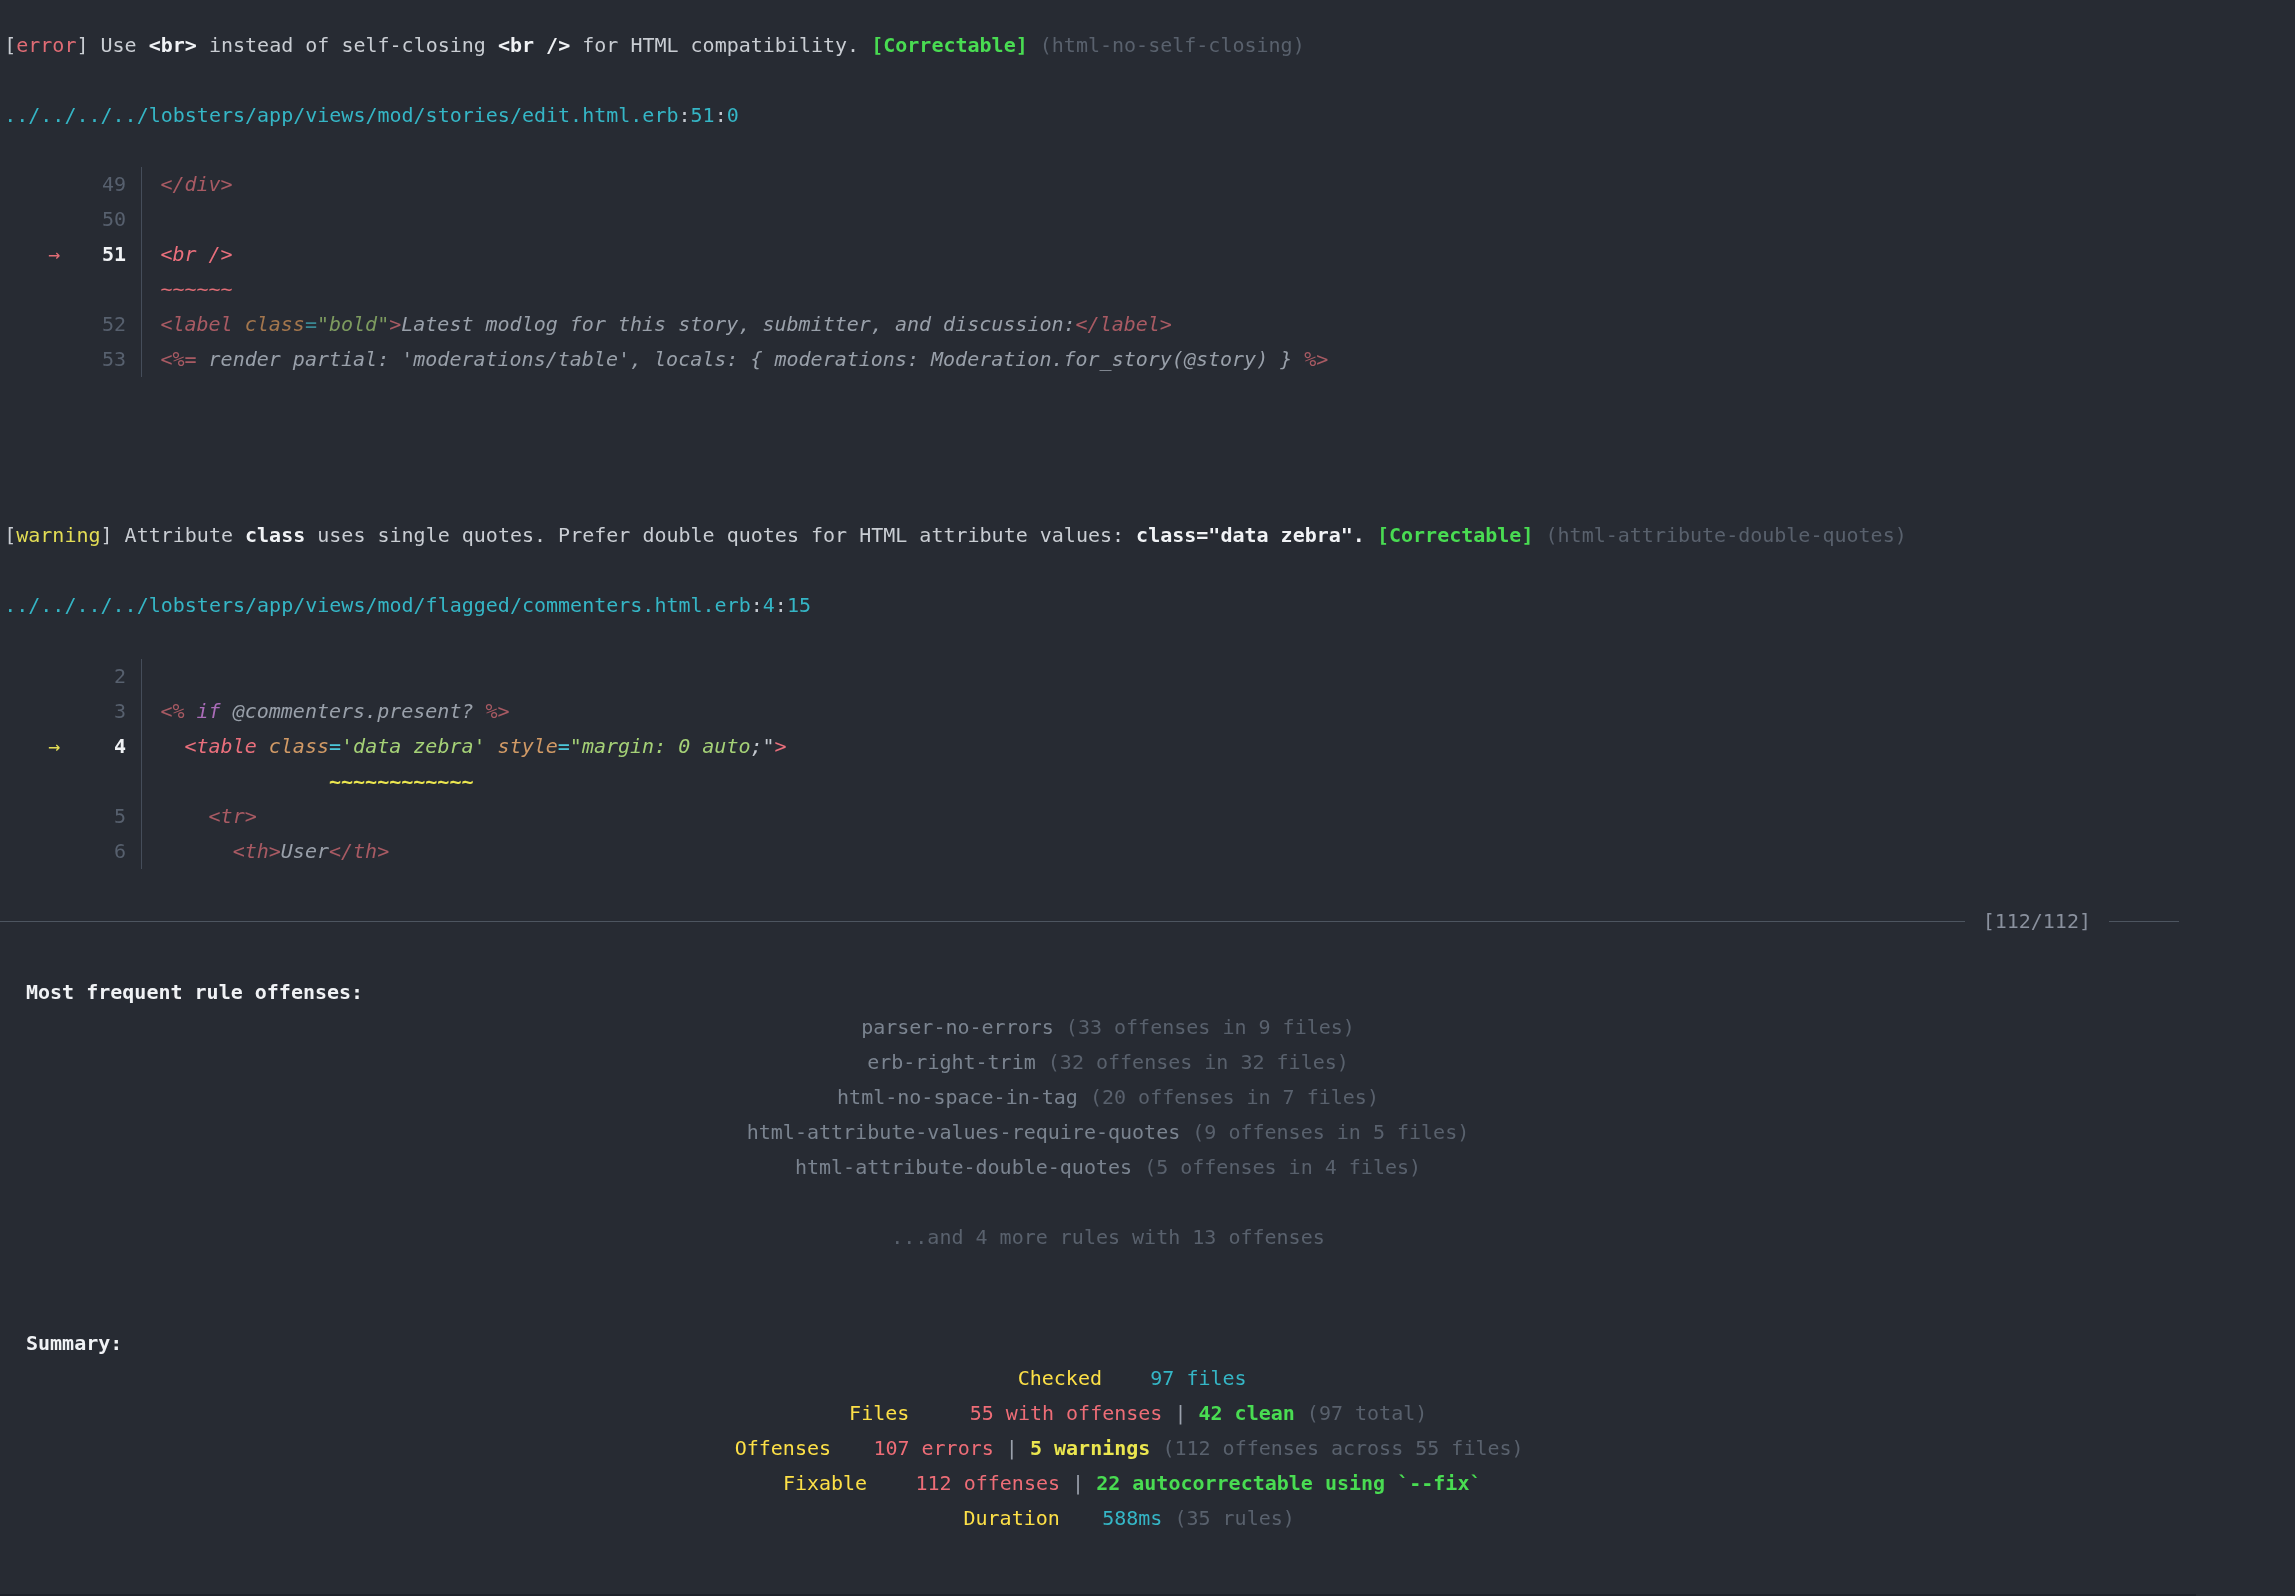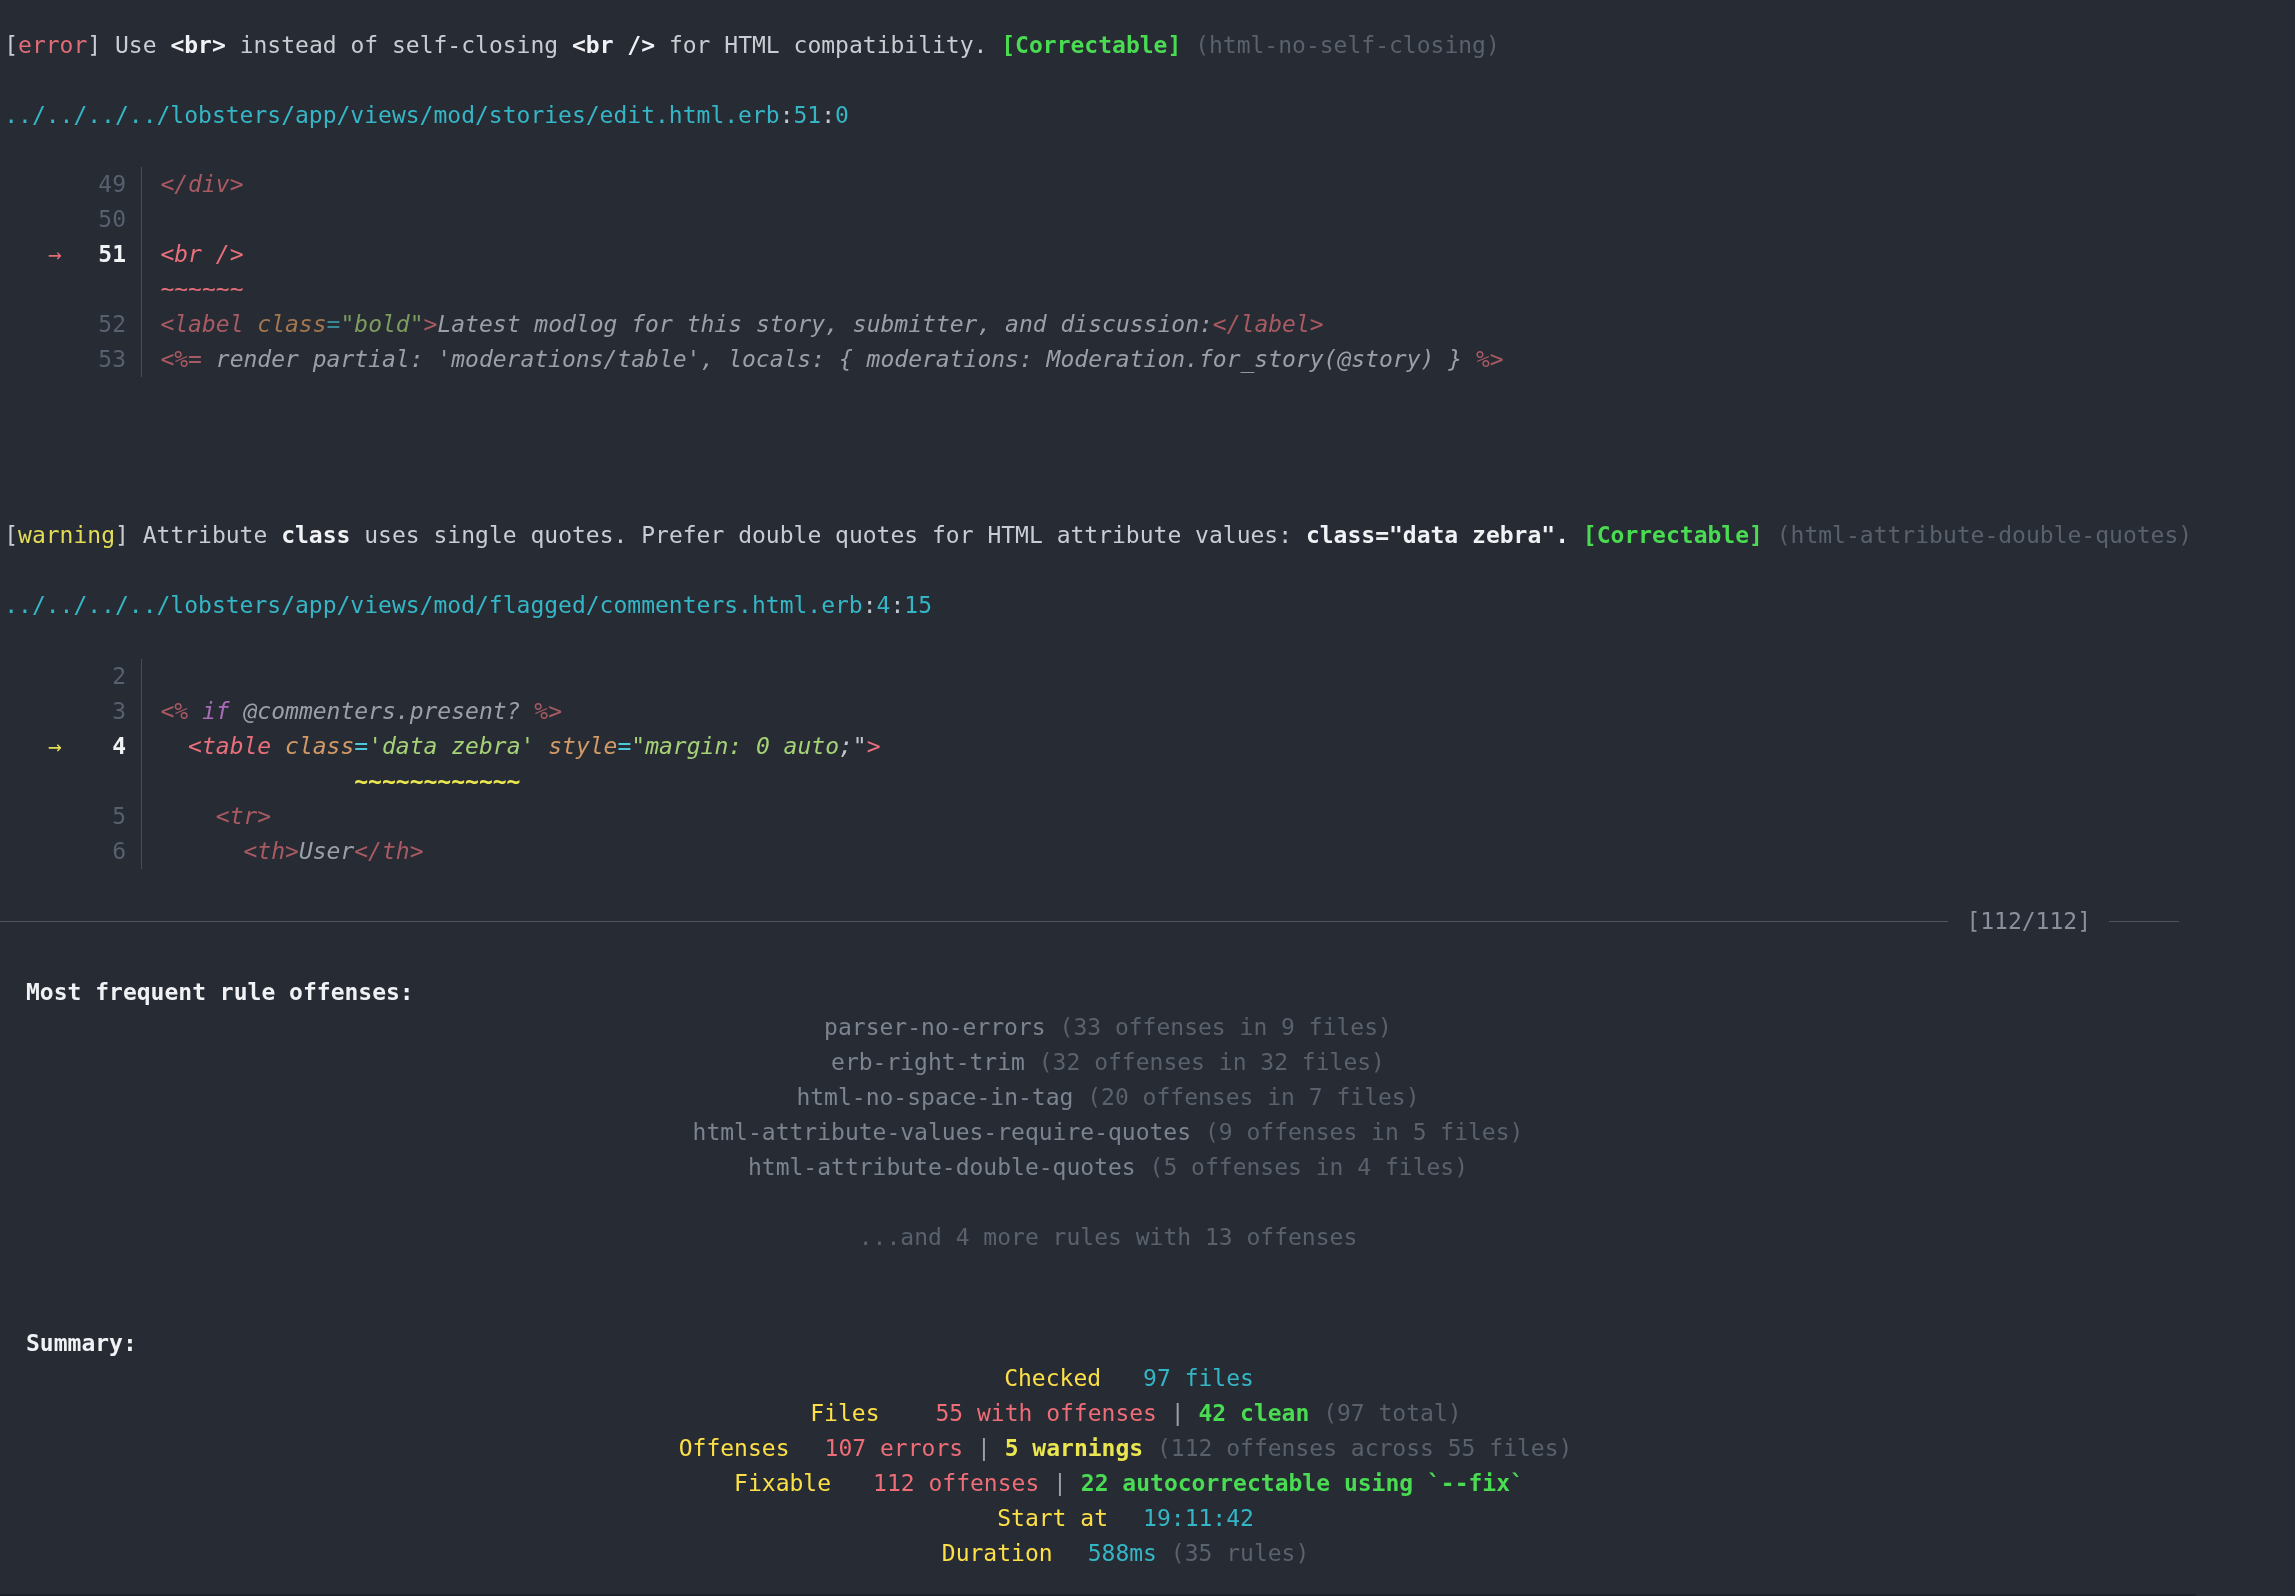--- a/index.html
+++ b/index.html
@@ -1,21 +1,21 @@
 <!DOCTYPE html>
 <html style="font-size:11.2px"><head>
 <meta charset="utf-8">
 <style>
   html,body{margin:0;padding:0;background:#272b33;}
   .term{
     position:relative;
     width:2196px;height:1597px;
     background:#272b33;
     font-family:"DejaVu Sans Mono", monospace;
-    font-size:23px;line-height:35px;
+    font-size:20px;line-height:35px;
     color:#d4d7dc;
     overflow:hidden;
   }
   .sec{position:absolute;left:0;right:0;}
   .trow{height:35px;line-height:35px;padding-left:4.2px;white-space:pre;}
   .ind1{padding-left:26px;}
   .ind2{padding-left:20px;text-align:center;}
 
   
   .w    {color:#c9cdd3;}
@@ -114,19 +114,18 @@
     <div class="trow"></div>
     <div class="trow ind2 dim">...and 4 more rules with 13 offenses</div>
   </div>
 
   <div class="sec" style="top:1326px">
     <div class="trow ind1 bw">Summary:</div>
     <div class="trow ind2"><span class="slab">Checked</span><span class="cyn">97 files</span></div>
     <div class="trow ind2"><span class="slab">Files</span><span class="bred">55 with offenses</span><span class="pipe"> | </span><span class="bgrn">42 clean</span><span class="dim"> (97 total)</span></div>
     <div class="trow ind2"><span class="slab">Offenses</span><span class="bred">107 errors</span><span class="pipe"> | </span><span class="byel">5 warnings</span><span class="dim"> (112 offenses across 55 files)</span></div>
     <div class="trow ind2"><span class="slab">Fixable</span><span class="bred">112 offenses</span><span class="pipe"> | </span><span class="bgrn">22 autocorrectable using `--fix`</span></div>
-    <div class="trow ind2"><span class="slab">Start at</span><span class="cyn">19:11:42</span></div>
     <div class="trow ind2"><span class="slab">Duration</span><span class="cyn">588ms</span><span class="dim"> (35 rules)</span></div>
   </div>
 
   <div class="bottom-edge"></div>
 </div>
 
 
 </body></html>

